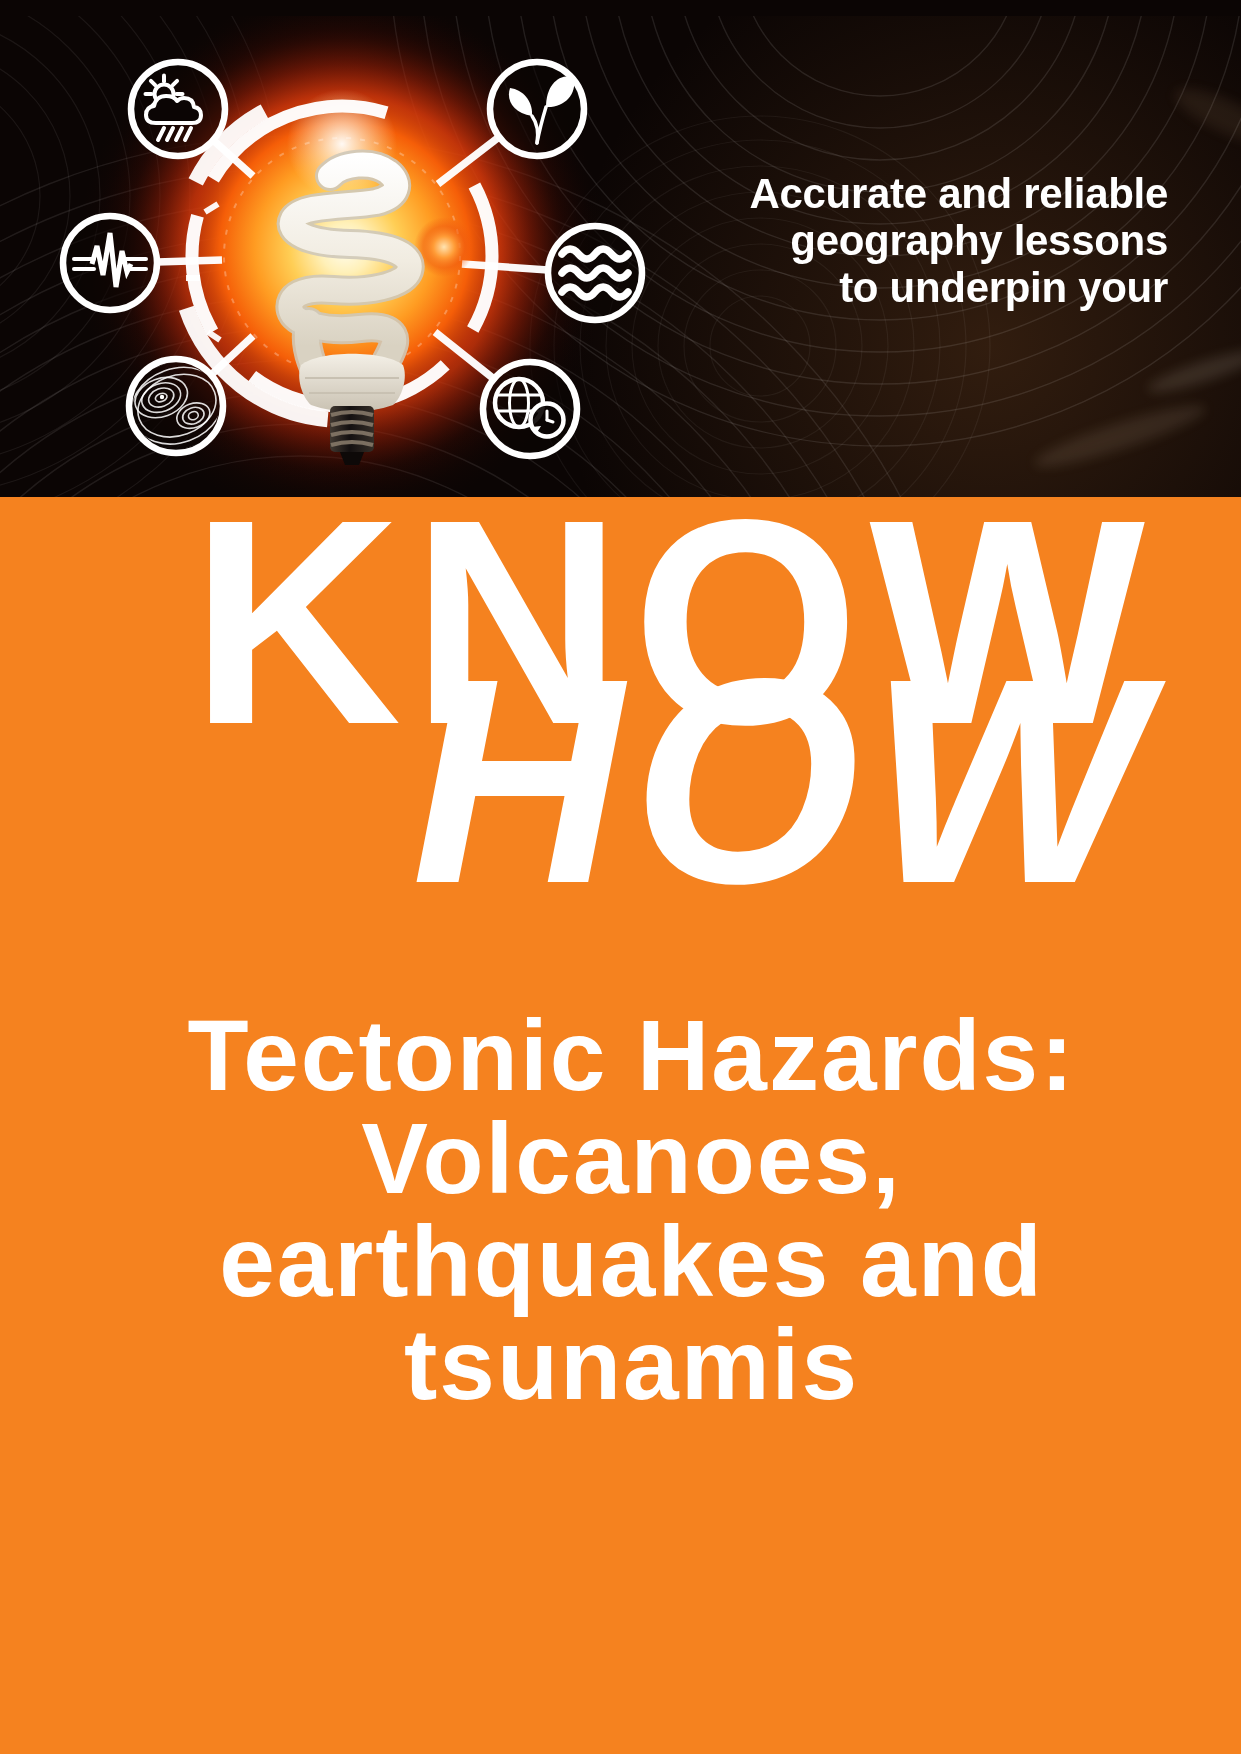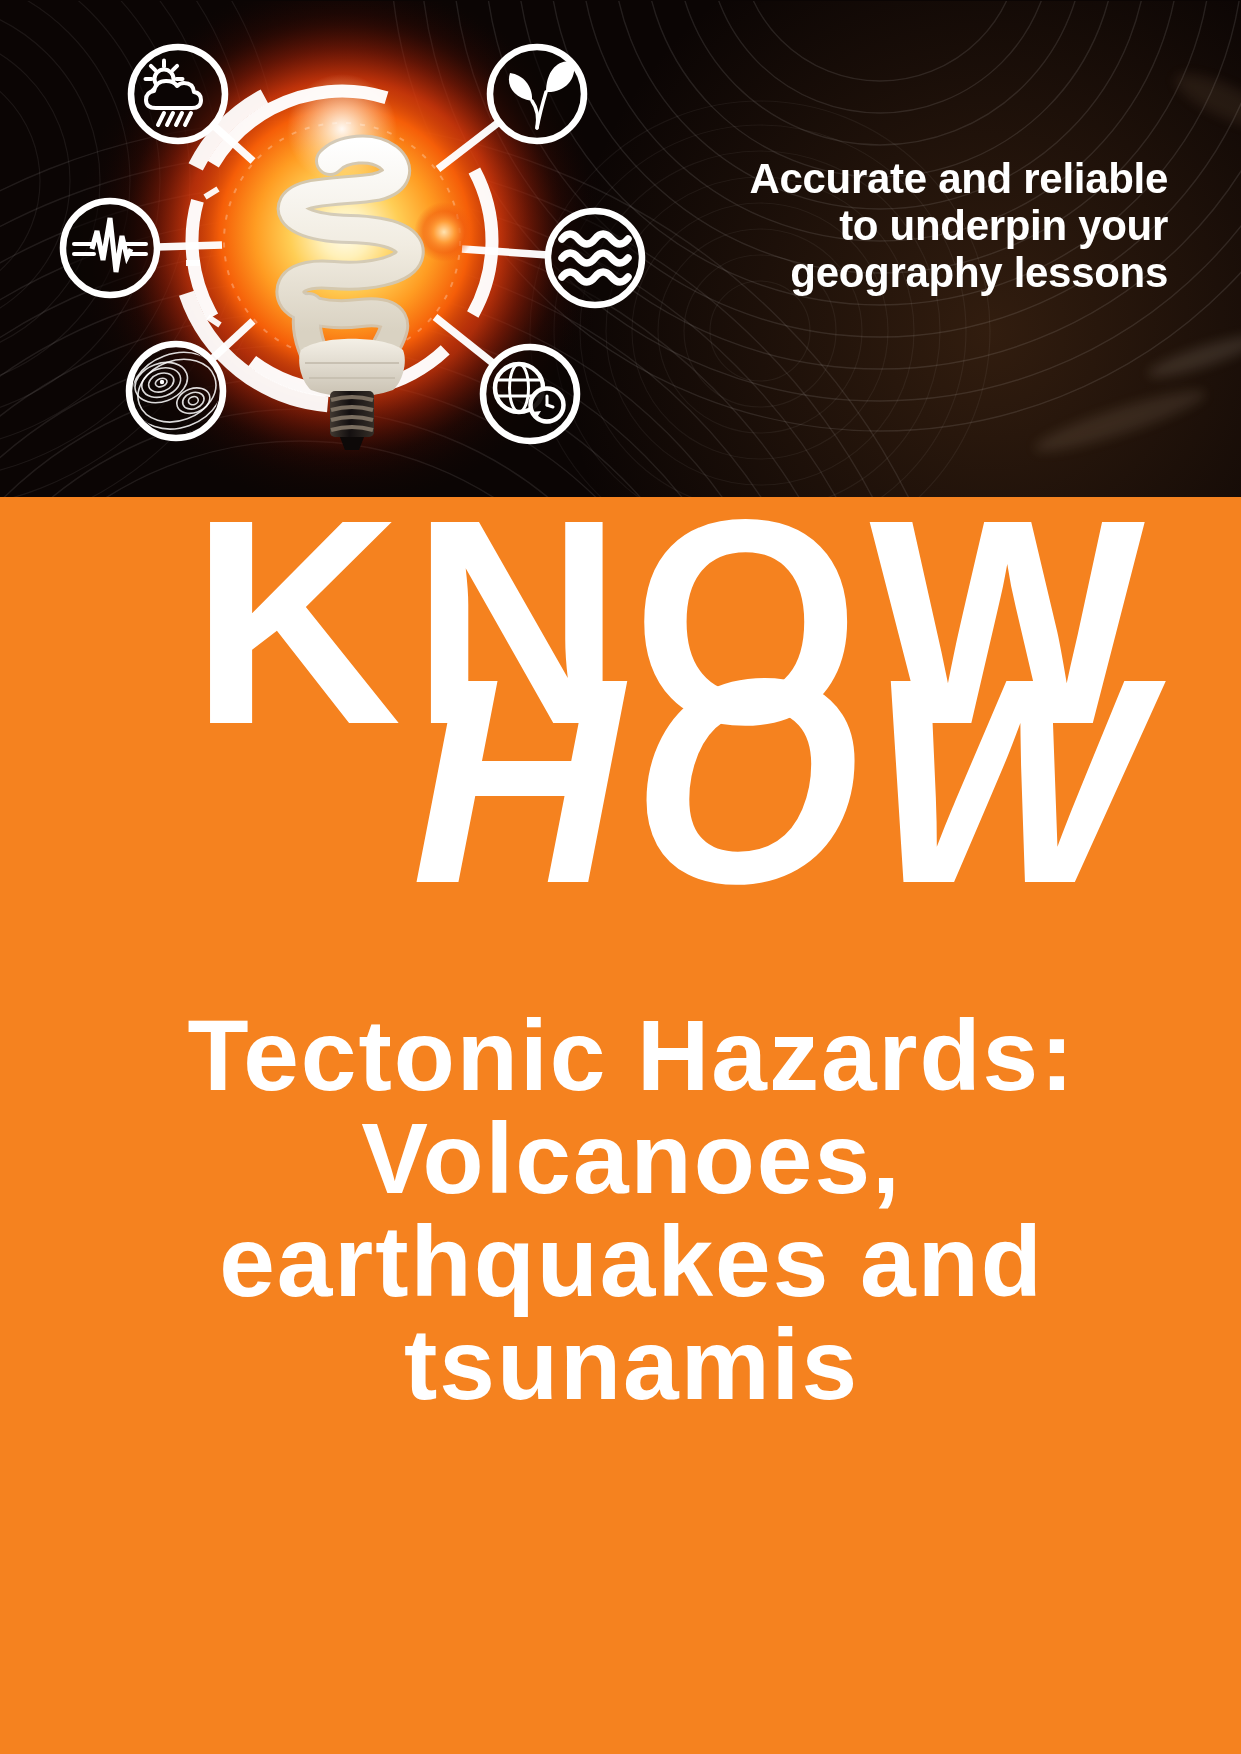--- a/index.html
+++ b/index.html
@@ -1,18 +1,18 @@
 <!DOCTYPE html>
 <html style="--orange: #F5821F; --text: #FFFFFF; --photo-bg: #0B0504;"><head>
 <meta charset="utf-8">
 <style>
   html,body{margin:0;padding:0;background:#444;}
   .page{position:relative;width:1241px;height:1754px;overflow:hidden;
         background:var(--photo-bg,#0B0504);font-family:"Liberation Sans",sans-serif;}
-  .photo{position:absolute;left:0;top:1px;width:1241px;height:497px;overflow:hidden;}
+  .photo{position:absolute;left:0;top:16px;width:1241px;height:497px;overflow:hidden;}
   .photo svg{display:block;}
   .orange-panel{position:absolute;left:0;top:497px;width:1241px;height:1257px;
         background:var(--orange,#F5821F);}
   .tagline{position:absolute;top:154px;right:73px;text-align:right;
         color:var(--text,#fff);font-weight:700;font-size:42px;line-height:47px;
         letter-spacing:-0.3px;}
   .logo-know,.logo-how{position:absolute;right:86px;color:var(--text,#fff);
         font-weight:700;font-size:292px;line-height:1;letter-spacing:10px;white-space:nowrap;}
   .logo-know{top:476px;}
   .logo-how{top:635px;font-style:italic;}
@@ -283,22 +283,22 @@
             <line x1="0" y1="0" x2="6" y2="2"></line>
             <path d="M 10 13 A 16 16 0 0 1 -15 7"></path>
           </g>
           <path d="M -15 7 l 9 -1 l -5 8 z" fill="#FFFFFF"></path>
         </g>
       </g>
     </svg>
 
     <div class="tagline">
       <div>Accurate and reliable</div>
+      <div>geography lessons</div>
       <div>to underpin your</div>
-      <div>geography lessons</div>
     </div>
   </div>
 
   <div class="orange-panel"></div>
 
   <div class="logo-know">KNOW</div>
   <div class="logo-how">HOW</div>
 
   <div class="title">
     <div>Tectonic Hazards:</div>

